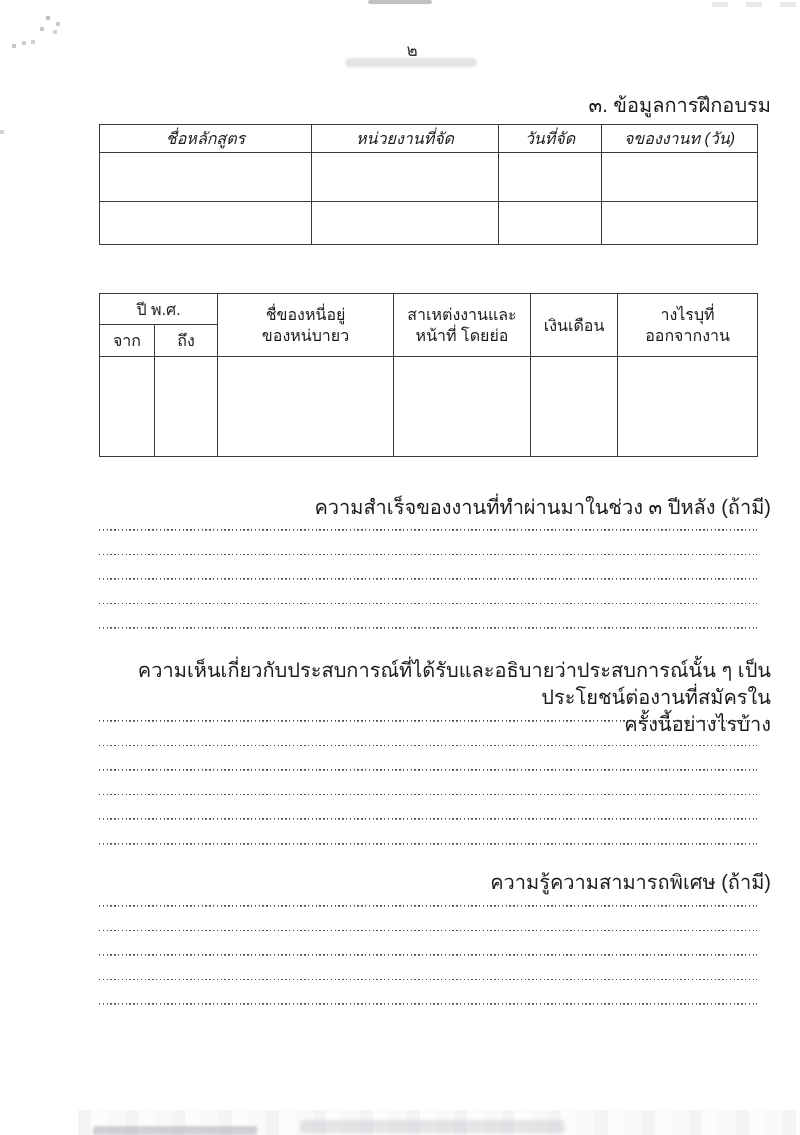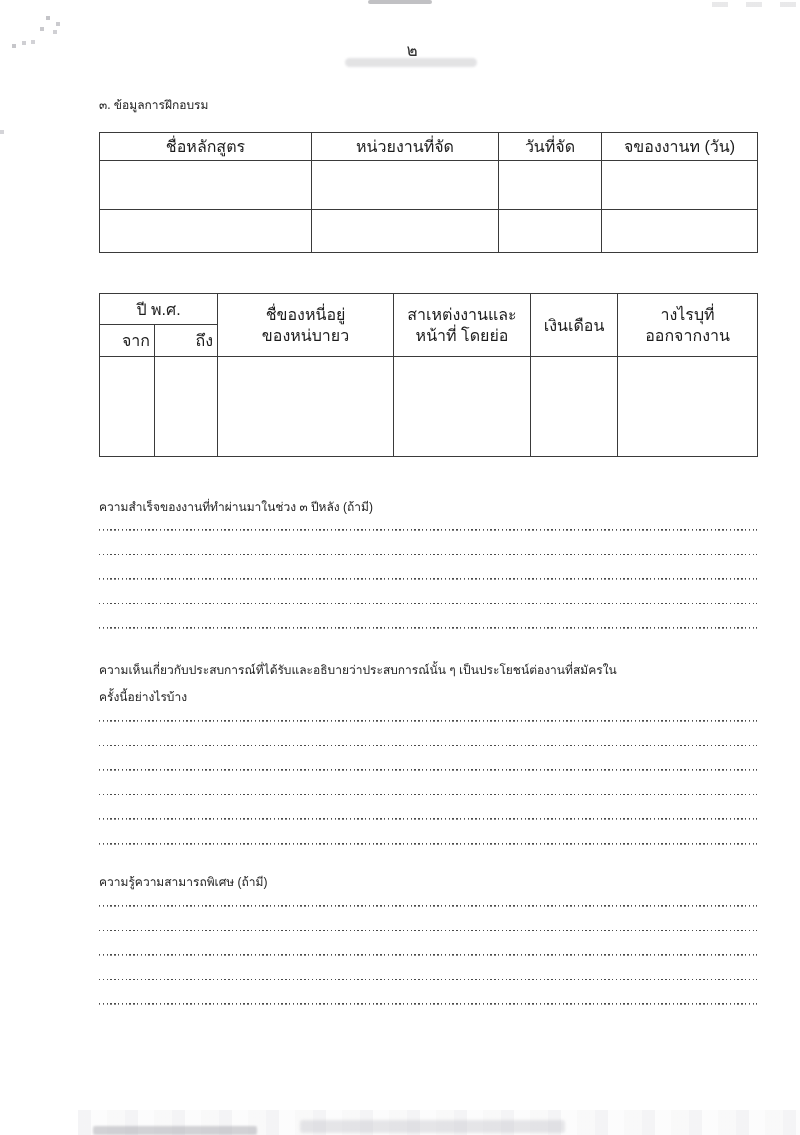--- a/index.html
+++ b/index.html
@@ -5,43 +5,43 @@
   html,body { margin:0; padding:0; background:#e9e9e9; }
   .page {
     position:relative; width:800px; height:1135px; margin:0 auto;
     background:#ffffff; overflow:hidden;
     font-family:"Liberation Sans", sans-serif; color:#1f1f1f;
   }
 
   
   .heading {
     position:absolute; left:99px; width:672px;
-    font-size:12px; line-height:27px; color:#1c1c1c;
+    font-size:20px; line-height:27px; color:#1c1c1c;text-align:right;
   }
   .page-number {
     position:absolute; top:36px; left:396px; width:32px;
     text-align:center; font-size:17px; color:#333;
   }
 
   
   table {
     position:absolute; left:99px; border-collapse:collapse; table-layout:fixed;
   }
   td {
     border:1.5px solid #3a3a3a; padding:0 4px;
     font-size:16px; line-height:21px; text-align:center; vertical-align:middle;
     color:#1c1c1c;
   }
-  .t1 { top:132px; width:658px; }
+  .t1 { top:124px; width:658px;font-style:italic; }
   .t1 tr.hdr td { height:27px; }
   .t1 tr.r1 td  { height:48px; }
   .t1 tr.r2 td  { height:42px; }
   .t2 { top:293px; width:658px; }
   .t2 tr.h1 td { height:30px;text-align:center; }
-  .t2 tr.h2 td { height:31px;text-align:right; }
+  .t2 tr.h2 td { height:31px; }
   .t2 tr.body td { height:99px; }
   .hline { display:block; }
 
   
   .dotlines { position:absolute; left:99px; width:658px; }
   .dotline {
     height:24.6px;
     background-image:repeating-linear-gradient(to right,#4a4a4a 0 1.4px,transparent 1.4px 3.8px);
     background-size:100% 1.7px; background-repeat:no-repeat; background-position:left bottom;
   }

